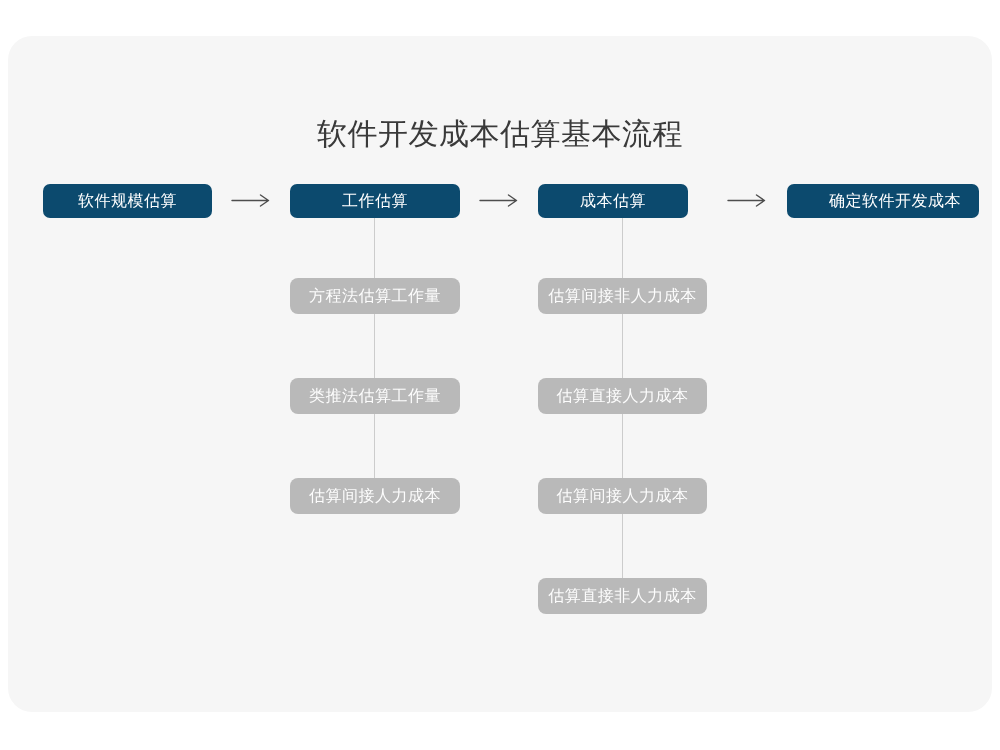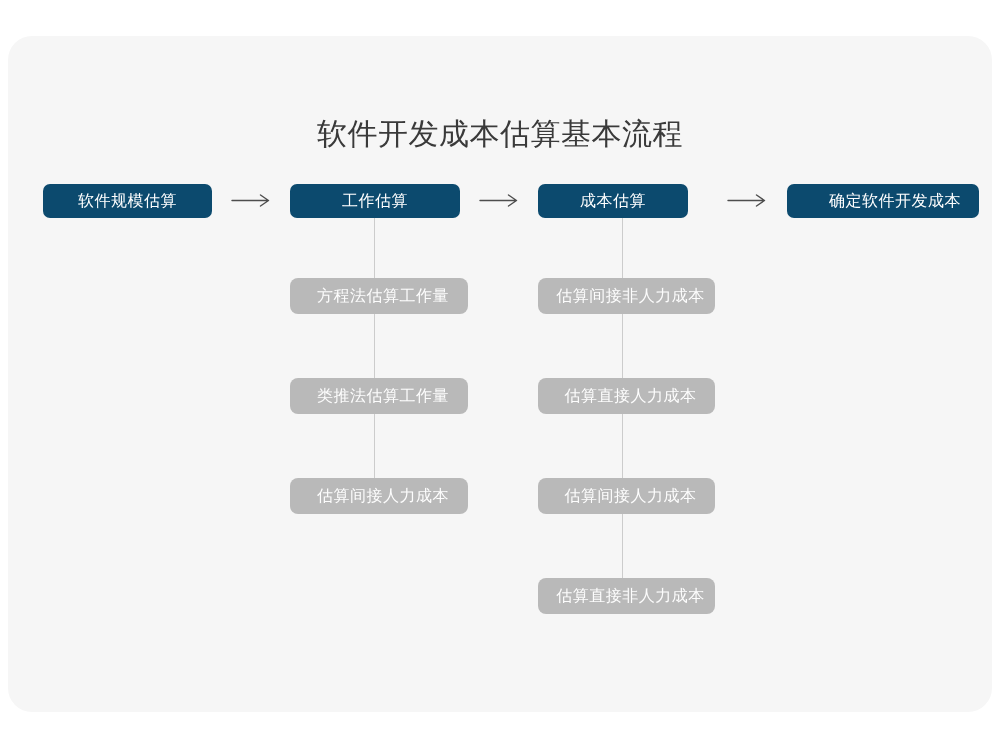--- a/index.html
+++ b/index.html
@@ -50,21 +50,20 @@
     height: 36px;
     line-height: 36px;
     width: 170px;
     background: #b9b9b9;
     border-radius: 8px;
     color: #fdfdfd;
     font-size: 16px;
     text-align: center;
     z-index: 3;
     letter-spacing: 0.5px;
-    padding-left: 8px;
   }
   .connector {
     position: absolute;
     width: 1px;
     background: #cccccc;
     z-index: 1;
   }
   .arrow {
     position: absolute;
     top: 157px;

